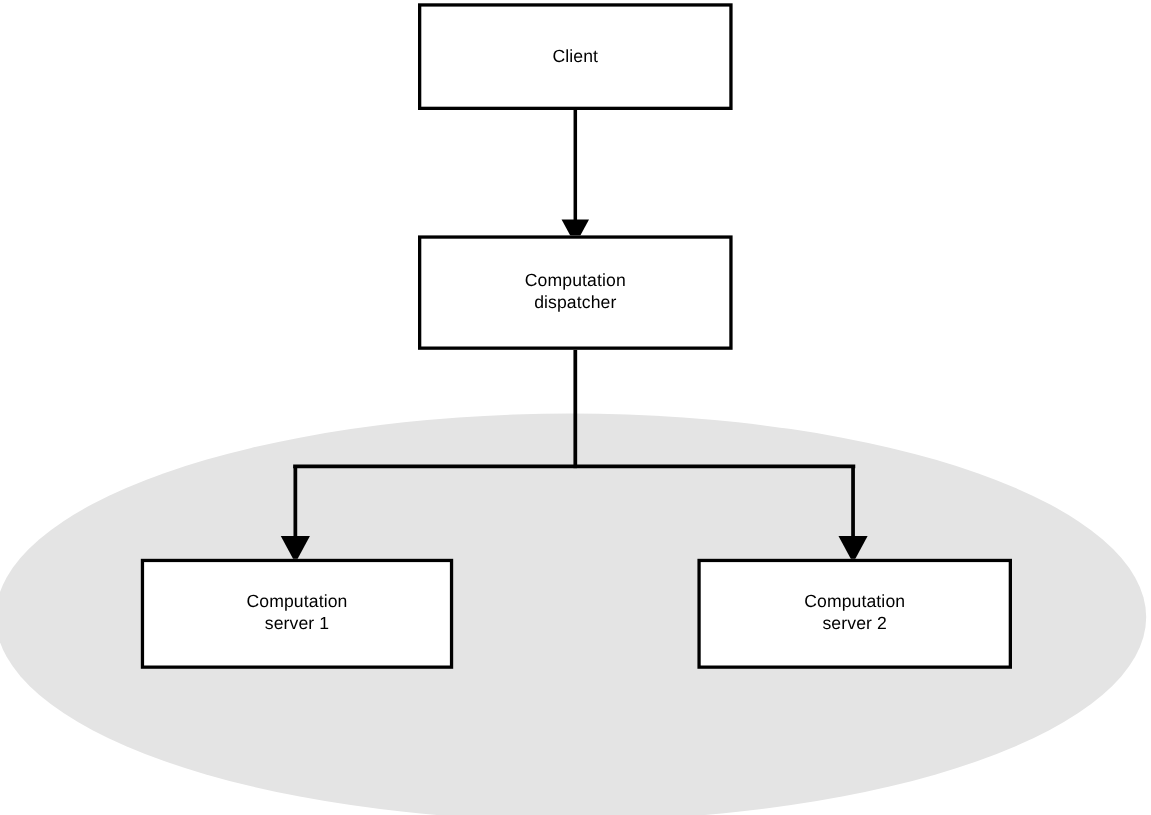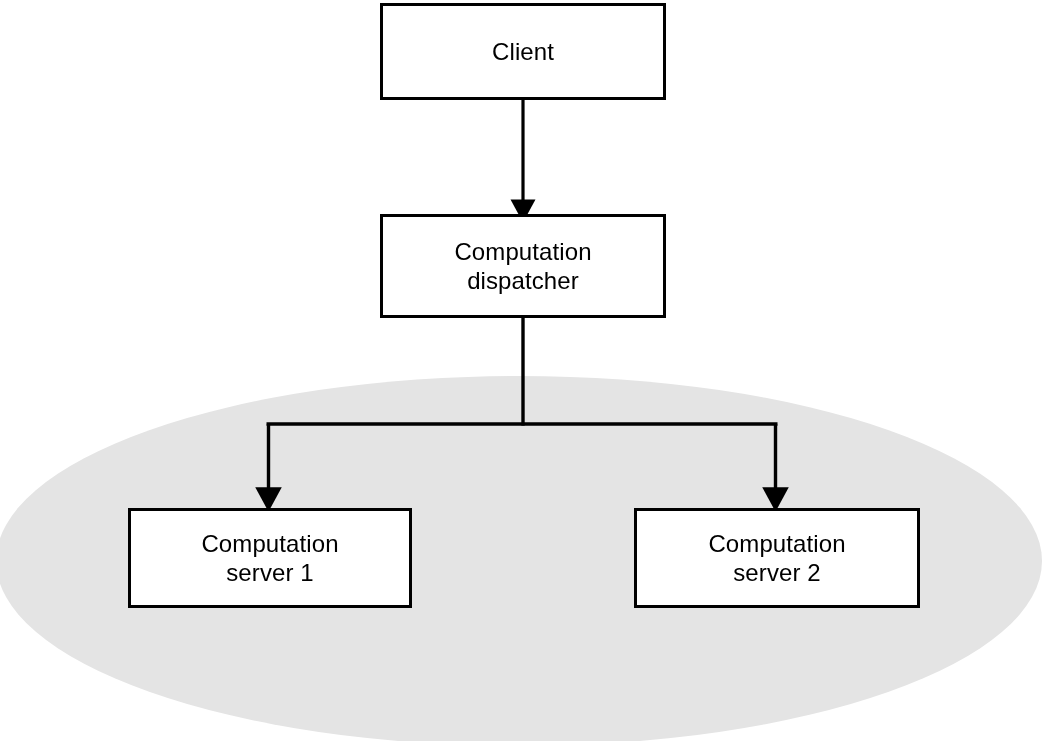--- a/index.html
+++ b/index.html
@@ -29,21 +29,21 @@
     box-sizing: border-box;
     background: #ffffff;
     border: 3px solid #000000;
     display: flex;
     align-items: center;
     justify-content: center;
     text-align: center;
   }
   .node-label {
     font-family: "Liberation Sans", sans-serif;
-    font-size: 24px;
+    font-size: 16px;
     line-height: 1.22;
     color: #000000;
     white-space: pre-line;
     letter-spacing: 0.1px;
   }
   #node-client {
     left: 380px;
     top: 3px;
     width: 286px;
     height: 97px;

